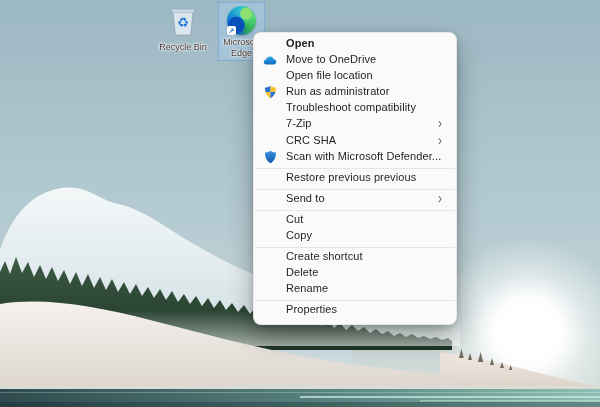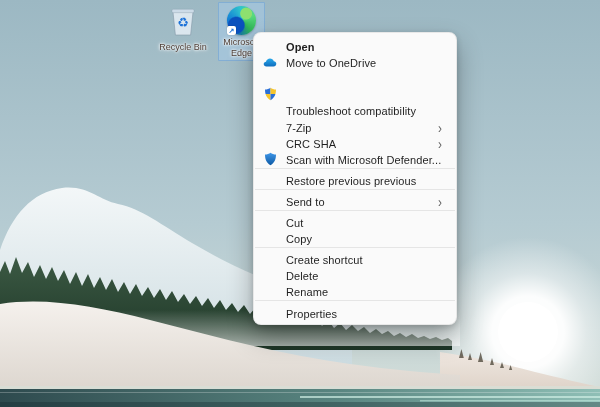--- a/index.html
+++ b/index.html
@@ -25,21 +25,21 @@
     border-radius:2px;font-size:7px;font-weight:bold;color:#1a6fd4;display:flex;align-items:center;
     justify-content:center;box-shadow:0 0 1px rgba(0,0,0,.45);}
   .bin-art{display:block;}
 
   
   .context-menu{position:absolute;left:253px;top:32px;width:202px;z-index:10;
     background:var(--menu-bg,#fafafa);border-radius:8px;padding:4px 0;
     border:1px solid rgba(0,0,0,.07);
     box-shadow:0 12px 26px rgba(0,0,0,.30),0 2px 6px rgba(0,0,0,.16);
     font-size:11px;color:var(--menu-text,#1f1f1f);}
-  .menu-item{display:flex;align-items:flex-end;height:16.1px;padding:0 14px 0 9px;}
+  .menu-item{display:flex;align-items:flex-start;height:16.1px;padding:0 14px 0 9px;}
   .mi-icon{flex:0 0 14px;width:14px;height:14px;margin-right:9px;display:flex;align-items:center;justify-content:center;}
   .mi-label{white-space:nowrap;letter-spacing:.1px;}
   .menu-item.bold .mi-label{font-weight:bold;}
   .mi-arrow{margin-left:auto;color:#5f5f5f;font-size:12px;line-height:1;transform:scaleY(1.25);}
   .menu-sep{height:1px;background:var(--menu-sep,#e5e5e5);margin:2px 1px;}
 </style>
 </head>
 <body>
 
 <div class="desktop">
@@ -151,38 +151,40 @@
               </linearGradient>
             </defs>
             <path d="M3.4,9.6 C1.9,9.6 0.7,8.5 0.7,7.1 C0.7,5.8 1.7,4.8 3,4.7 C3.5,2.9 5.1,1.6 7,1.6 C8.7,1.6 10.2,2.7 10.8,4.2 C12.2,4.3 13.3,5.4 13.3,6.8 C13.3,8.3 12.1,9.6 10.6,9.6 Z" fill="url(#odg1)"></path>
           </svg>
         </span>
     <span class="mi-label">Move to OneDrive</span>
 
   </div>
       <div class="menu-item">
     <span class="mi-icon"></span>
+    <span class="mi-label">Open file location</span>
 
   </div>
       <div class="menu-item">
     <span class="mi-icon">
           <svg width="13" height="14" viewBox="0 0 13 14">
             <defs>
               <clipPath id="sclip1">
                 <path d="M6.5,0.8 C8,1.9 9.9,2.5 12,2.6 C12,6.8 10.9,10.9 6.5,13.2 C2.1,10.9 1,6.8 1,2.6 C3.1,2.5 5,1.9 6.5,0.8 Z"></path>
               </clipPath>
             </defs>
             <g clip-path="url(#sclip1)">
               <rect x="0" y="0" width="6.5" height="7" fill="#2a6fd6"></rect>
               <rect x="6.5" y="0" width="6.5" height="7" fill="#f6c52d"></rect>
               <rect x="0" y="7" width="6.5" height="7" fill="#f6c52d"></rect>
               <rect x="6.5" y="7" width="6.5" height="7" fill="#2a6fd6"></rect>
             </g>
           </svg>
         </span>
+    <span class="mi-label">Run as administrator</span>
 
   </div>
       <div class="menu-item">
     <span class="mi-icon"></span>
     <span class="mi-label">Troubleshoot compatibility</span>
 
   </div>
       <div class="menu-item">
     <span class="mi-icon"></span>
     <span class="mi-label">7-Zip</span>

